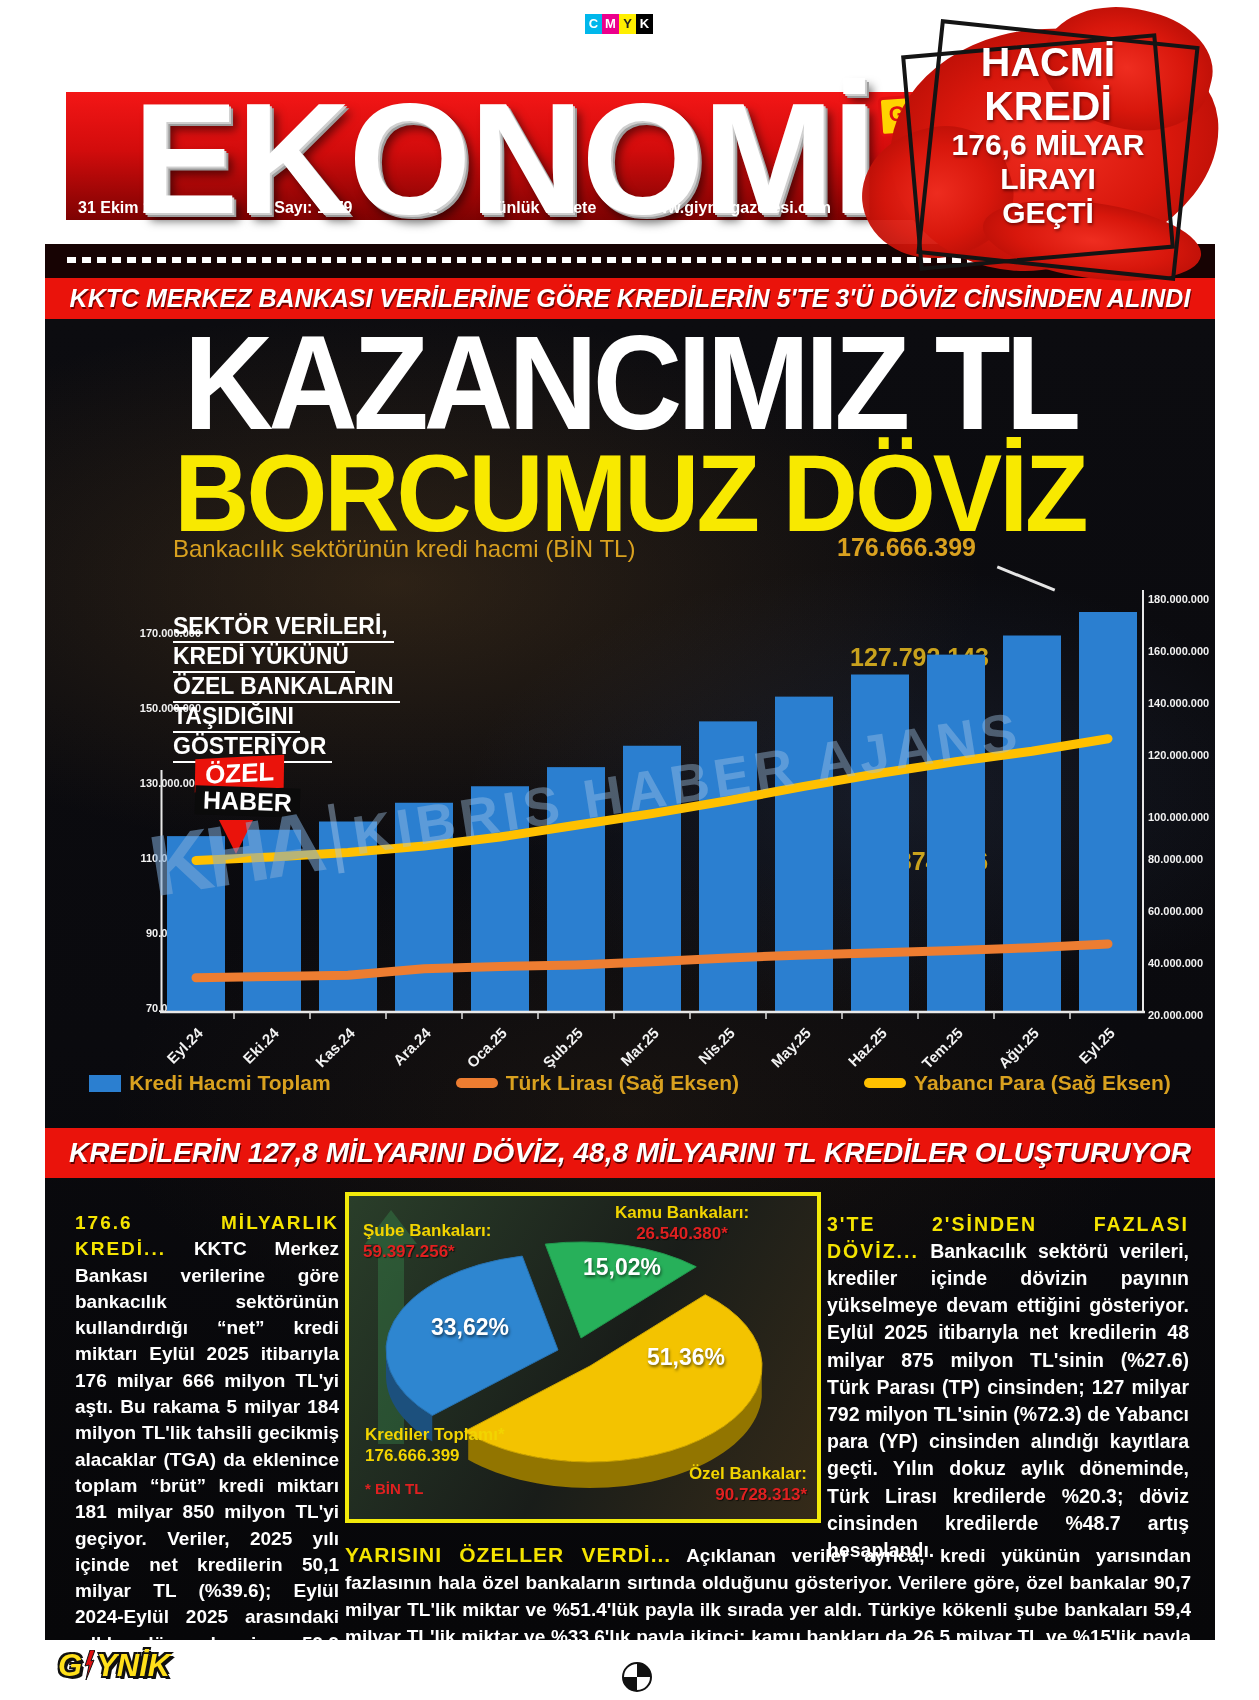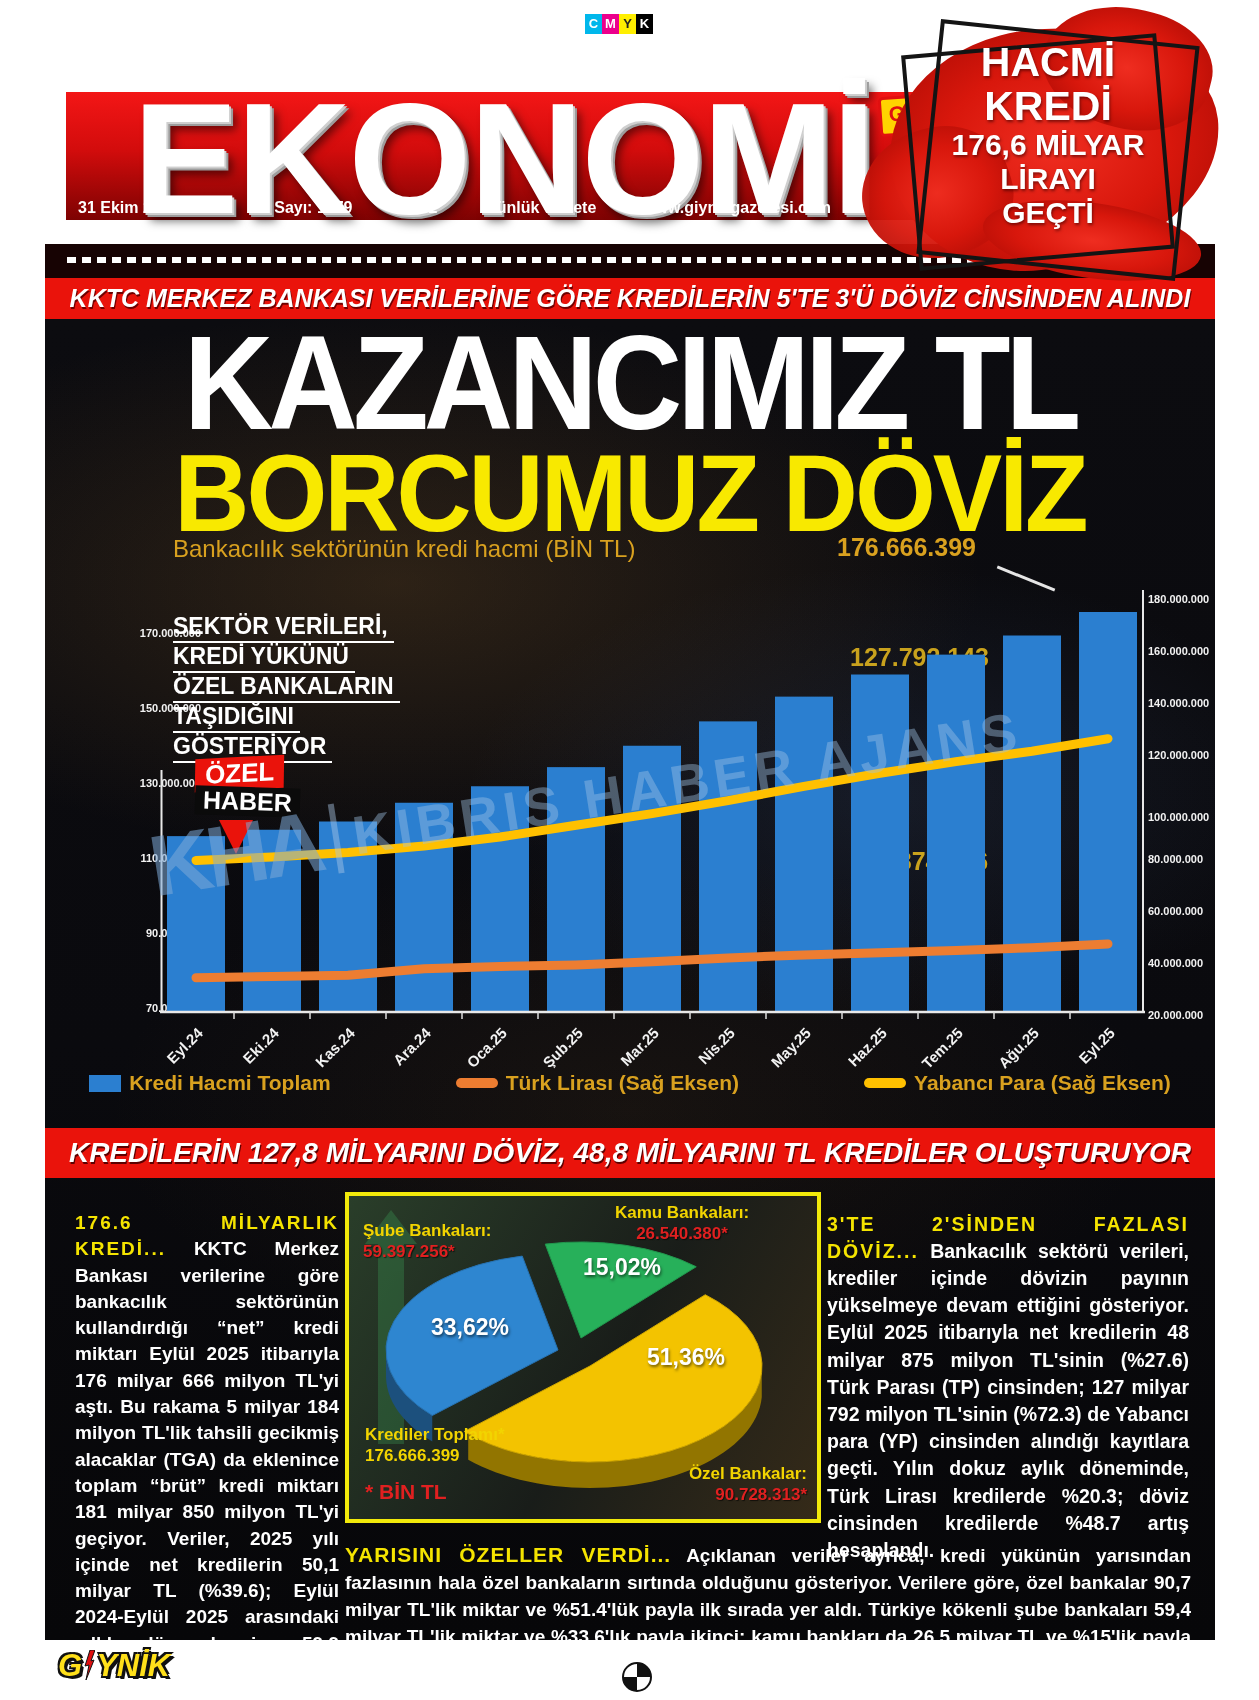--- a/index.html
+++ b/index.html
@@ -112,21 +112,21 @@
   .bg-arrow .head{width:0;height:0;border-left:26px solid transparent;border-right:26px solid transparent;
                   border-bottom:34px solid #3fae5e;}
   .bg-arrow .stem{width:26px;height:200px;background:#3fae5e;margin-left:13px;}
   #pie-svg{position:absolute;left:0;top:0;}
   .pielabel{position:absolute;font-size:17px;font-weight:900;line-height:21px;white-space:nowrap;}
   .pielabel .nm{color:#f2d400;}
   .pielabel .vl{color:#e02020;text-shadow:1px 1px 1px rgba(0,0,0,.6);}
   .pl-sube{left:14px;top:24px;}
   .pl-kamu{left:238px;top:6px;width:190px;text-align:center;}
   .pl-krediler{left:16px;top:228px;}
-  .pl-bintl{position:absolute;left:16px;top:284px;color:#e02020;font-size:21px;font-weight:900;}
+  .pl-bintl{position:absolute;left:16px;top:284px;color:#e02020;font-size:15px;font-weight:900;}
   .pl-ozel{right:10px;bottom:14px;text-align:right;position:absolute;}
   .pct{position:absolute;color:#fff;font-size:23px;font-weight:900;text-shadow:1px 2px 3px rgba(0,0,0,.55);}
   .pct-blue{left:82px;top:118px;}
   .pct-green{left:234px;top:58px;}
   .pct-yellow{left:298px;top:148px;}
 
   
   .gazlogo{position:absolute;left:58px;top:1648px;display:flex;align-items:flex-start;
            font-size:31px;font-weight:900;font-style:italic;color:#ffe01a;letter-spacing:0;
            text-shadow:-2px -2px 0 #111,2px -2px 0 #111,-2px 2px 0 #111,2px 2px 0 #111,3px 3px 0 #111;}

